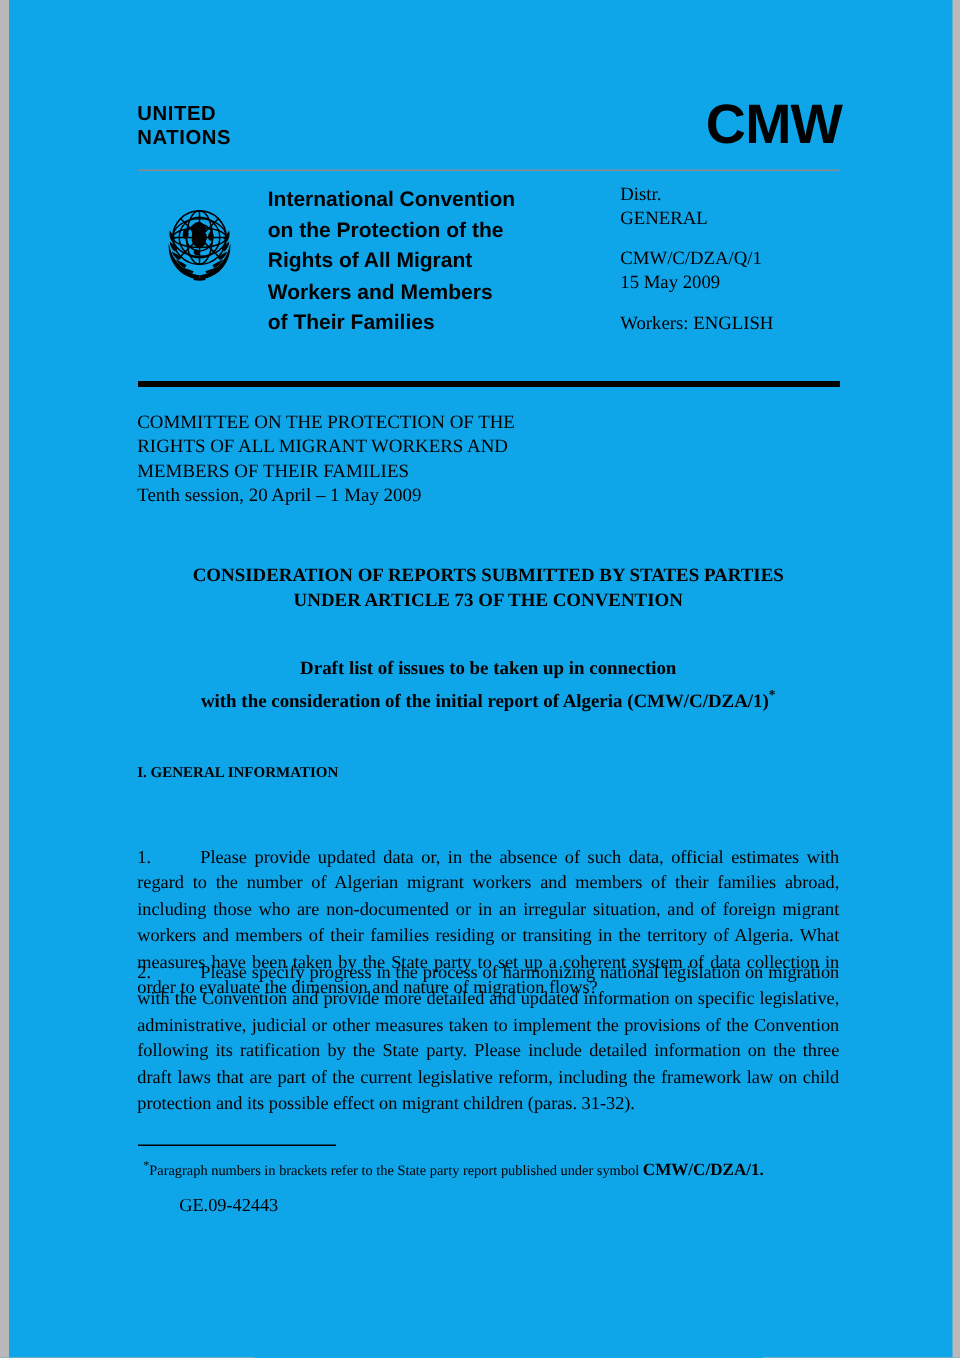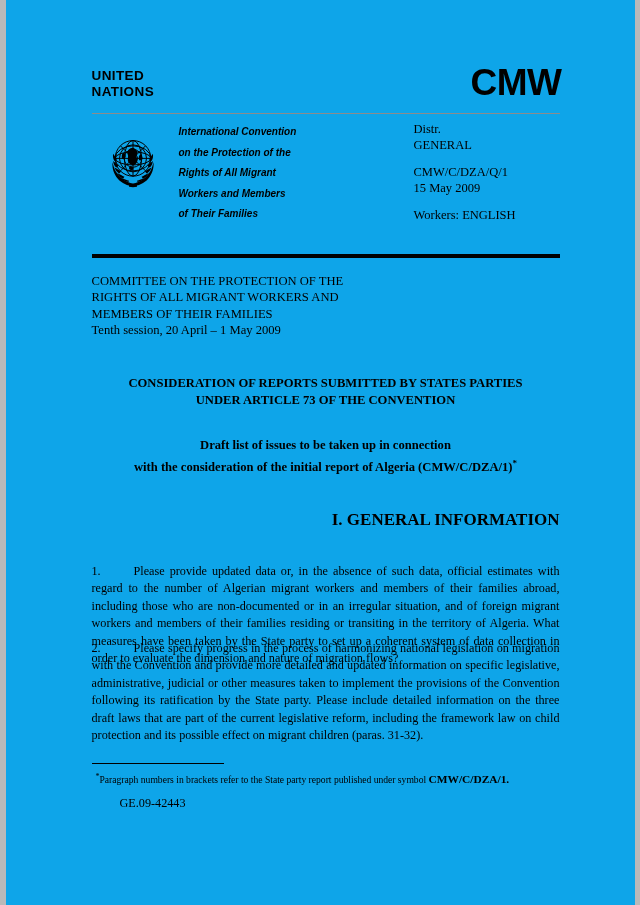--- a/index.html
+++ b/index.html
@@ -71,25 +71,24 @@
     margin-top: 6px;
     margin-left: 8px;
   }
   .emblem svg { display: block; width: 66px; height: 66px; }
 
   .conv-title {
     flex: 0 0 auto;
     margin-left: 13px;
     font-family: "Liberation Sans", sans-serif;
     font-weight: bold;
-    font-size: 10px;
+    font-size: 14px;
     line-height: 20.5px;
     color: #000;
     width: 206px;
-    font-style: italic;
   }
   .distr-block {
     position: absolute;
     left: 322px; top: 0;
     width: 150px;
     font-family: "Liberation Serif", serif;
     font-size: 12.5px;
     line-height: 15.5px;
     color: #000;
   }
@@ -121,23 +120,23 @@
     font-weight: bold;
     font-size: 12.6px;
     line-height: 17.5px;
     color: #000;
   }
   .heading-sub sup { font-size: 9px; vertical-align: super; }
 
   .heading-section {
     position: absolute; left: 0; top: 510px;
     width: 468px;
-    text-align: right;
-    font-weight: bold;
-    font-size: 17px;
+    text-align: left;
+    font-weight: bold;
+    font-size: 10px;
     color: #000;
   }
 
   
   .para {
     position: absolute; left: 0;
     width: 468px;
     font-size: 12.2px;
     line-height: 17.4px;
     color: #000;

